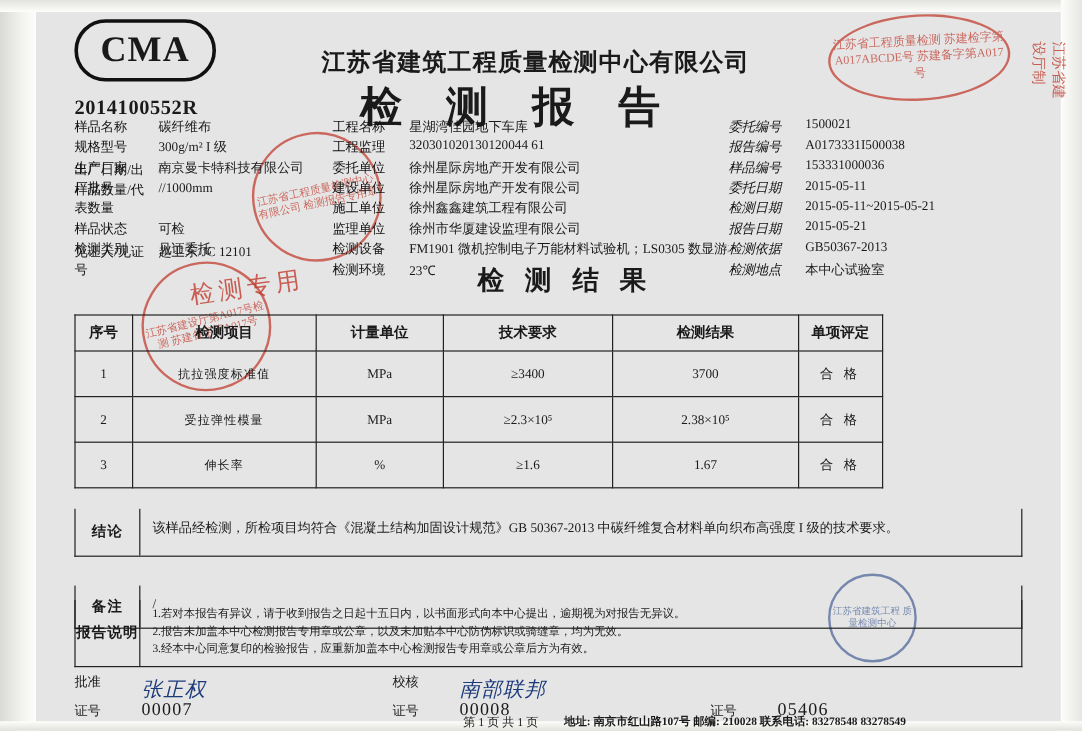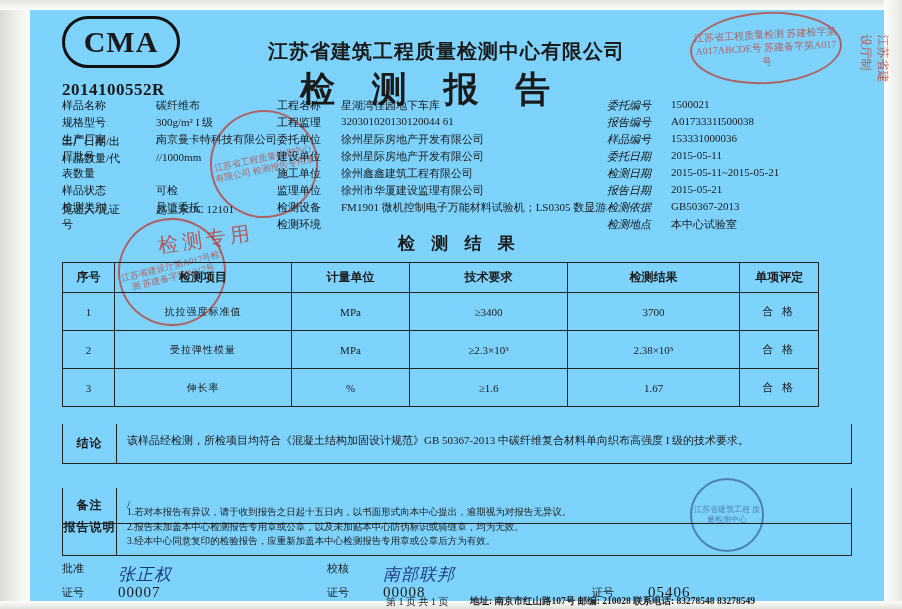--- a/index.html
+++ b/index.html
@@ -9,21 +9,21 @@
     background: #ffffff;
     font-family: "Liberation Serif", serif;
     color: #1a1a1a;
     position: relative;
     overflow: hidden;
   }
   .page {
     position: absolute;
     left: 0; top: 0;
     width: 902px; height: 609px;
-    background: #7dd3fc;
+    background: #e5e5e5;
   }
   
   .ma-logo {
     position: absolute; left: 62px; top: 16px;
     width: 118px; height: 52px;
     border: 3px solid #111;
     border-radius: 26px/26px;
     display: flex; align-items: center; justify-content: center;
     font-family: "Liberation Serif", serif;
     font-weight: bold;
@@ -92,46 +92,46 @@
     pointer-events: none;
   }
   
   .info {
     position: absolute; left: 62px; top: 96px;
     width: 790px;
     font-size: 11px;
   }
   .info-row { display: flex; height: 17px; align-items: flex-end; }
   .col { display: flex; }
-  .col-a { width: 215px; gap: 24px; }
+  .col-a { width: 215px; }
   .col-b { width: 330px; }
   .col-c { width: 245px; }
   .lbl {
     width: 68px; flex: 0 0 auto;
     letter-spacing: 0px;
     color: #111;
   }
   .col-b .lbl { width: 62px; }
   .col-c .lbl { width: 62px; font-style: italic; }
   .val {
     flex: 1 1 auto;
     border-bottom: 0px solid transparent;
     padding-left: 2px;
     white-space: nowrap;
     overflow: hidden;
   }
   
   .results-title {
-    position: absolute; left: 398px; top: 232px;
-    font-size: 17px; font-weight: bold; letter-spacing: 6px; text-align: right;
+    position: absolute; left: 398px; top: 219px;
+    font-size: 22px; font-weight: bold; letter-spacing: 6px; text-align: right;
   }
   table.results {
     position: absolute;
     left: 62px; top: 262px;
-    width: 757px;
+    width: 674px;
     border-collapse: collapse;
     font-size: 11px;
     border-radius: 14px;
   }
   table.results th, table.results td {
     border: 1px solid #222;
     text-align: center;
     vertical-align: middle;
     height: 38px;
     padding: 2px 4px;
@@ -350,20 +350,21 @@
           <span class="val">GB50367-2013</span>
         </div>
     </div>
     <div class="info-row">
       <div class="col col-a">
           <span class="lbl">见证人/见证号</span>
           <span class="val">赵卫东/JC 12101</span>
         </div>
       <div class="col col-b">
           <span class="lbl">检测环境</span>
+          <span class="val">23℃</span>
         </div>
       <div class="col col-c">
           <span class="lbl">检测地点</span>
           <span class="val">本中心试验室</span>
         </div>
     </div>
   </div>
 
   <div class="results-title">检 测 结 果</div>
 

